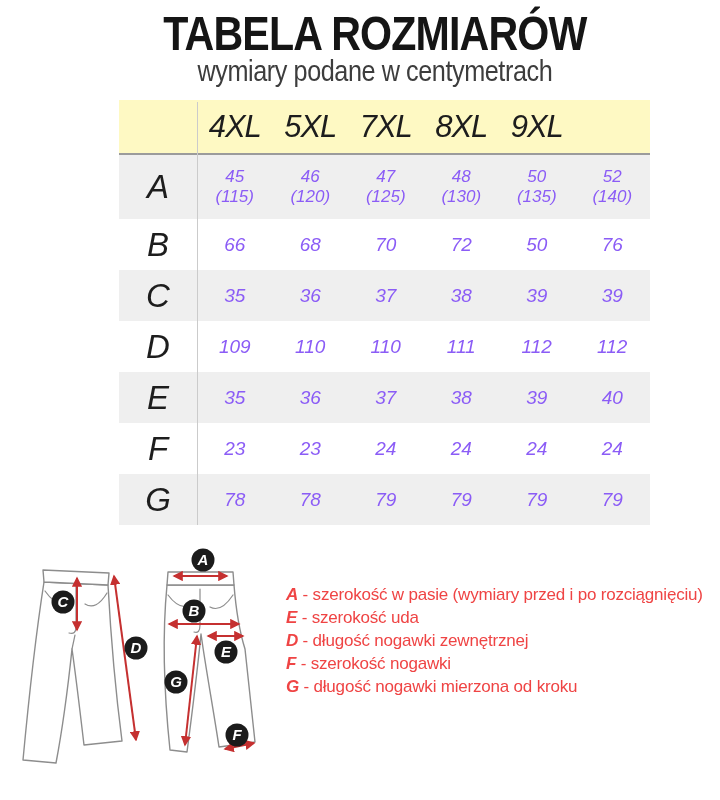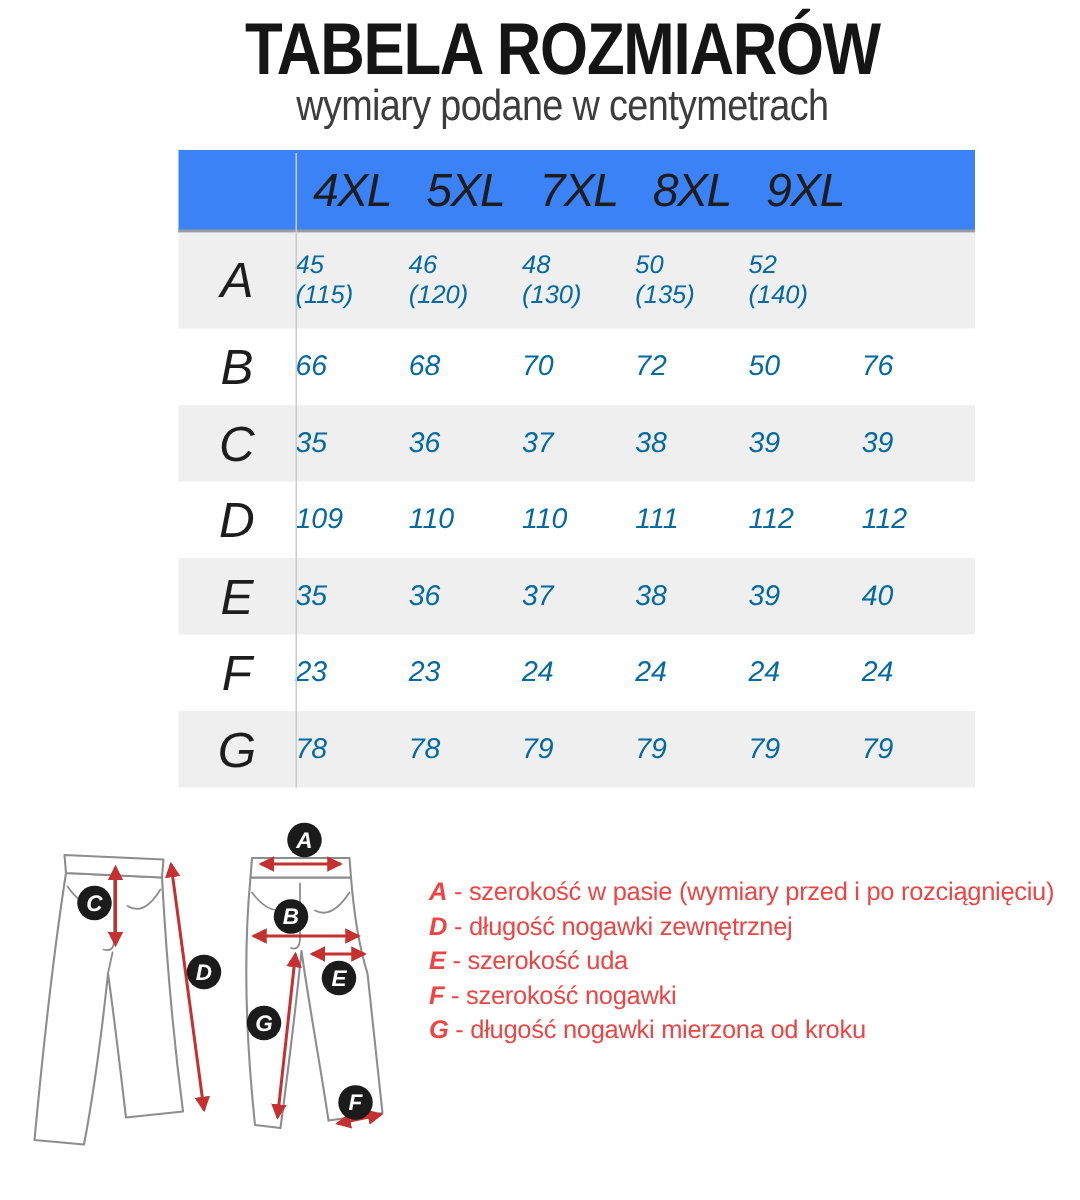--- a/index.html
+++ b/index.html
@@ -11,27 +11,27 @@
   .title{display:inline-block;font-weight:bold;font-size:49px;line-height:50px;
          letter-spacing:-1px;transform:scaleX(.84);transform-origin:center;color:#151515;}
   .subtitle{display:block;}
   .subtitle span{display:inline-block;font-size:29px;line-height:30px;font-weight:normal;
          letter-spacing:-.5px;transform:scaleX(.87);transform-origin:center;color:#3d3d3d;margin-top:-2px;}
 
   
   .sizetable{position:absolute;left:119px;top:100px;width:531px;}
   .vline{position:absolute;left:78px;top:2px;bottom:0;width:1px;background:#cbcbcb;}
   .thead{display:grid;grid-template-columns:78px repeat(6,1fr);align-items:center;height:53px;
-         border-bottom:2px solid #9b9b9b;background:#3b82f6;}
+         border-bottom:2px solid #9b9b9b;background:#fef9c3;}
   .hcell{font-style:italic;font-size:31px;text-align:center;color:#1d1d1d;letter-spacing:-1px;}
   .trow{display:grid;grid-template-columns:78px repeat(6,1fr);align-items:center;height:51px;}
   .trow.tall{height:64px;}
   .trow.shaded{background:#efefef;}
   .rlabel{font-style:italic;font-size:33px;text-align:center;color:#1d1d1d;}
-  .cell{font-style:italic;font-size:19px;text-align:left;color:#0369a1;}
+  .cell{font-style:italic;font-size:19px;text-align:center;color:#8b5cf6;}
   .cv,.cs{font-size:17px;line-height:20px;}
 
   
   .diagram{position:absolute;left:5px;top:545px;}
   .pant{fill:#ffffff;stroke:#8d8d8d;stroke-width:1.4;stroke-linejoin:round;}
   .detail{fill:none;stroke:#8d8d8d;stroke-width:1.2;stroke-linecap:round;}
   .arrow{stroke:var(--red,#c53030);stroke-width:2;fill:none;}
   .ahead{fill:var(--red,#c53030);}
   .mcirc{fill:var(--ink,#1b1b1b);}
   .mtxt{fill:#ffffff;font-family:"Liberation Sans",sans-serif;font-style:italic;font-weight:bold;
@@ -64,20 +64,24 @@
     <div>
         <div class="trow shaded tall">
           <div class="rlabel">A</div>
           <div class="cell">
             <div class="cv">45</div>
             <div class="cs">(115)</div>
           </div>
           <div class="cell">
             <div class="cv">46</div>
             <div class="cs">(120)</div>
+          </div>
+          <div class="cell">
+            <div class="cv">47</div>
+            <div class="cs">(125)</div>
           </div>
           <div class="cell">
             <div class="cv">48</div>
             <div class="cs">(130)</div>
           </div>
           <div class="cell">
             <div class="cv">50</div>
             <div class="cs">(135)</div>
           </div>
           <div class="cell">
@@ -183,19 +187,19 @@
       <text class="mtxt" x="221" y="112">E</text>
       <circle class="mcirc" cx="171" cy="137" r="11.5"></circle>
       <text class="mtxt" x="171" y="142">G</text>
       <circle class="mcirc" cx="232" cy="190" r="11.5"></circle>
       <text class="mtxt" x="232" y="195">F</text>
     </g>
   </svg>
 
   <div class="legend">
       <div class="lg-line"><span class="lg-letter">A</span><span class="lg-text"> - szerokość w pasie (wymiary przed i po rozciągnięciu)</span></div>
+      <div class="lg-line"><span class="lg-letter">E</span><span class="lg-text"> - szerokość uda</span></div>
       <div class="lg-line"><span class="lg-letter">D</span><span class="lg-text"> - długość nogawki zewnętrznej</span></div>
-      <div class="lg-line"><span class="lg-letter">E</span><span class="lg-text"> - szerokość uda</span></div>
       <div class="lg-line"><span class="lg-letter">F</span><span class="lg-text"> - szerokość nogawki</span></div>
       <div class="lg-line"><span class="lg-letter">G</span><span class="lg-text"> - długość nogawki mierzona od kroku</span></div>
     </div>
 
 </div>
 
 </body></html>

